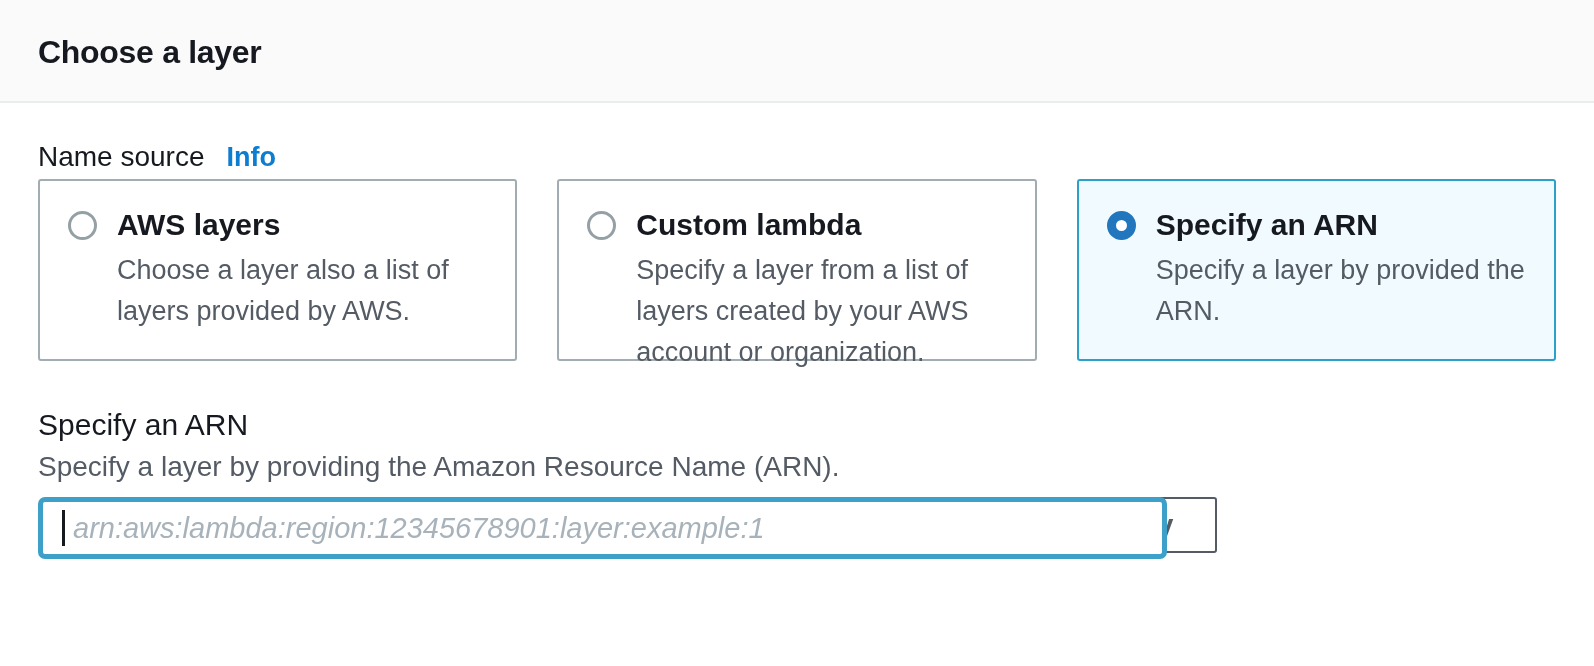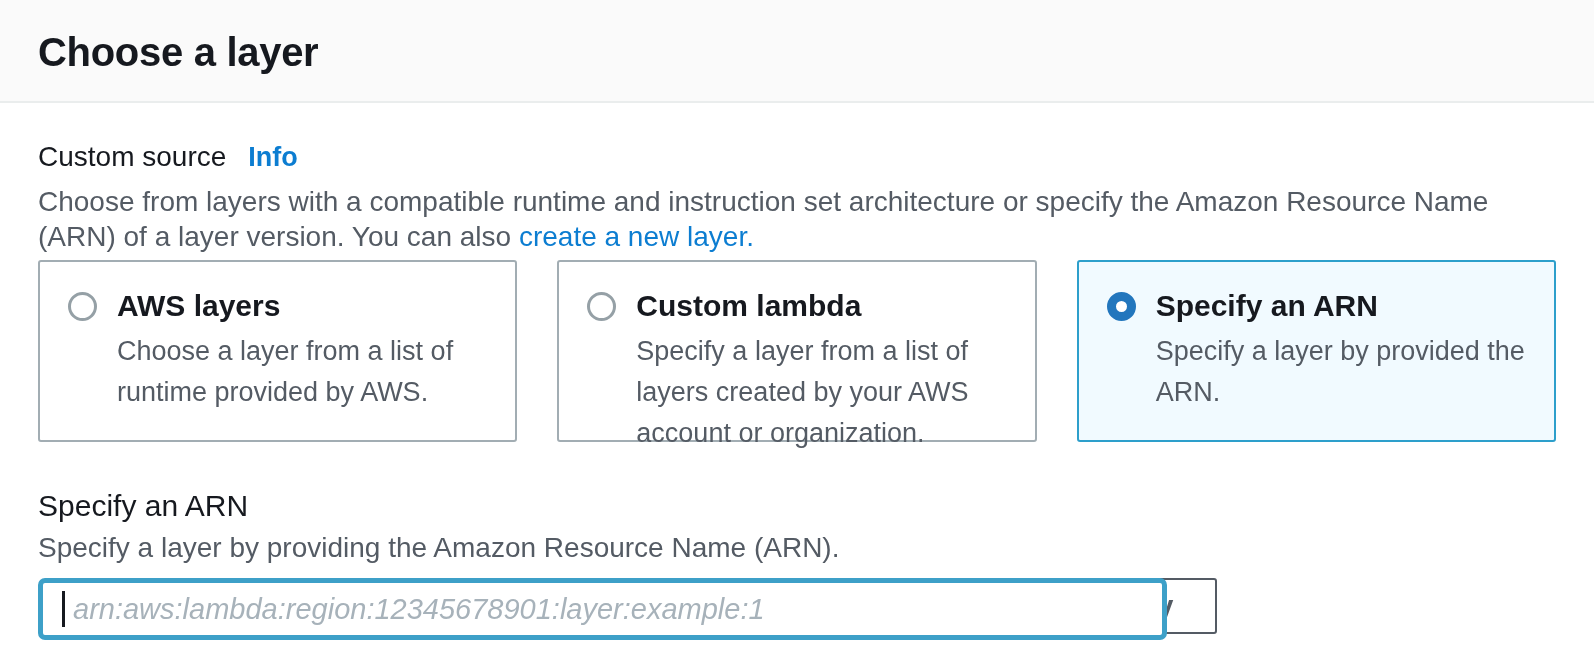--- a/index.html
+++ b/index.html
@@ -1,21 +1,21 @@
 <!DOCTYPE html>
 <html><head>
 <meta charset="utf-8">
 <style>
   * { margin: 0; padding: 0; box-sizing: border-box; }
   html, body { width: 1594px; height: 666px; background: #ffffff;
     font-family: "Liberation Sans", "DejaVu Sans", sans-serif; color: #16191f; overflow: hidden; }
 
   
   .header { background: #fafafa; border-bottom: 2px solid #eaeded; padding: 32px 38px 29px 38px; }
-  .header h1 { font-size: 40px; font-weight: bold; line-height: 40px; color: #16191f; letter-spacing: -0.3px; }
+  .header h1 { font-size: 32px; font-weight: bold; line-height: 40px; color: #16191f; letter-spacing: -0.3px; }
 
   
   .content { padding: 38px 38px 0 38px; }
 
   .field-label-row { display: flex; align-items: baseline; gap: 22px; }
   .field-label { font-size: 28px; line-height: 32px; color: #16191f; }
   .info-link { font-size: 27px; font-weight: bold; color: #0c7dd1; text-decoration: none; cursor: pointer; }
 
   .field-desc { margin-top: 11px; font-size: 28px; line-height: 35px; color: #545b64; max-width: 1520px; }
   .field-desc a { color: #0c7dd1; text-decoration: none; cursor: pointer; }
@@ -53,34 +53,33 @@
 </head>
 <body>
 
 <div class="header">
   <h1>Choose a layer</h1>
 </div>
 
 <div class="content">
 
   <div class="field-label-row">
-    <span class="field-label">Custom source</span>
+    <span class="field-label">Name source</span>
     <a class="info-link">Info</a>
   </div>
 
-  <p class="field-desc"><span>Choose from layers with a compatible runtime and instruction set architecture or specify the Amazon Resource Name (ARN) of a layer version. You can also </span><a>create a new layer.</a></p>
 
   <div class="cards">
 
     <div class="card">
       <div class="card-head">
         <span class="radio"></span>
         <span class="card-title">AWS layers</span>
       </div>
-      <div class="card-desc">Choose a layer from a list of runtime provided by AWS.</div>
+      <div class="card-desc">Choose a layer also a list of layers provided by AWS.</div>
     </div>
 
     <div class="card">
       <div class="card-head">
         <span class="radio"></span>
         <span class="card-title">Custom lambda</span>
       </div>
       <div class="card-desc">Specify a layer from a list of layers created by your AWS account or organization.</div>
     </div>
 

